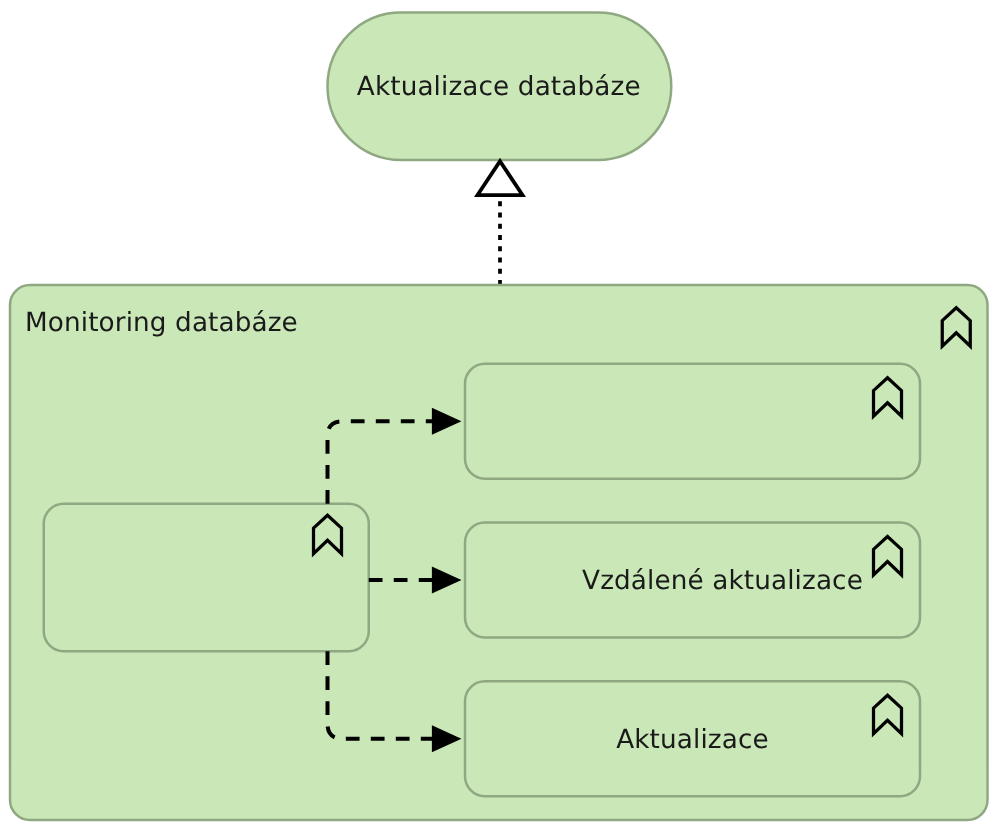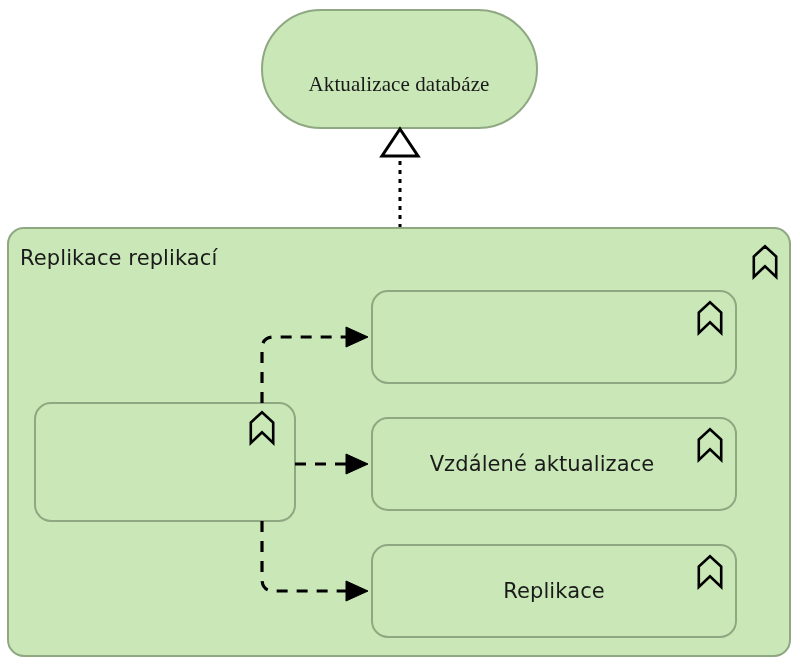--- a/index.html
+++ b/index.html
@@ -109,23 +109,23 @@
       <path d="M 368 464 L 346 454 L 346 474 Z" fill="#000000" stroke="#000000" stroke-width="1"></path>
     </g>
 
     <g>
       <path d="M 262 521 L 262 579 Q 262 591 274 591 L 348 591" fill="none" stroke="#000000" stroke-width="3.2" stroke-dasharray="11,9" stroke-linecap="butt"></path>
       <path d="M 368 591 L 346 581 L 346 601 Z" fill="#000000" stroke="#000000" stroke-width="1"></path>
     </g>
 
   </svg>
 
-  <div class="node-label centered-label" style="left:399px; top:84px;font-family:Liberation Serif, serif;">Aktualizace databáze</div>
+  <div class="node-label centered-label" style="left:399px; top:69px;">Aktualizace databáze</div>
 
-  <div class="node-label container-label" style="left:20px; top:246px;">Replikace replikací</div>
+  <div class="node-label container-label" style="left:20px; top:246px;">Monitoring databáze</div>
 
 
 
-  <div class="node-label centered-label" style="left:542px; top:464px;text-align:right;">Vzdálené aktualizace</div>
+  <div class="node-label centered-label" style="left:578px; top:464px;text-align:right;">Vzdálené aktualizace</div>
 
-  <div class="node-label centered-label" style="left:554px; top:591px;">Replikace</div>
+  <div class="node-label centered-label" style="left:554px; top:591px;">Aktualizace</div>
 
 </div>
 
 </body></html>

